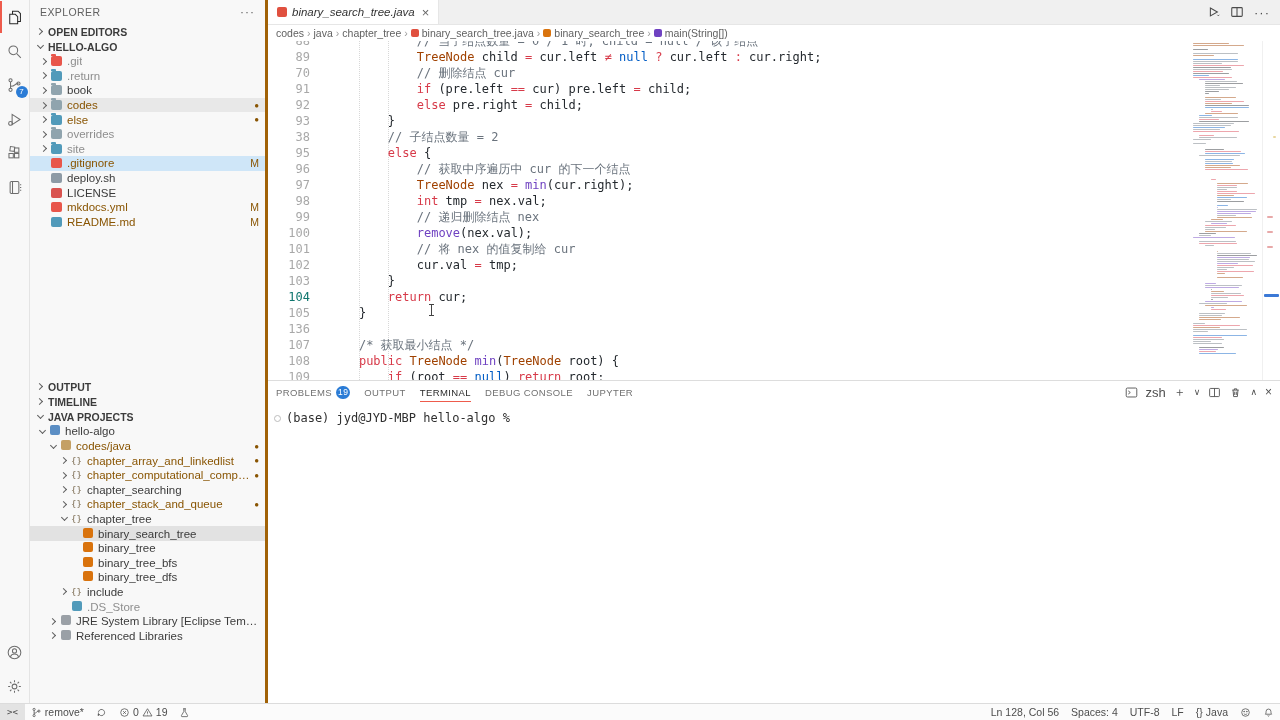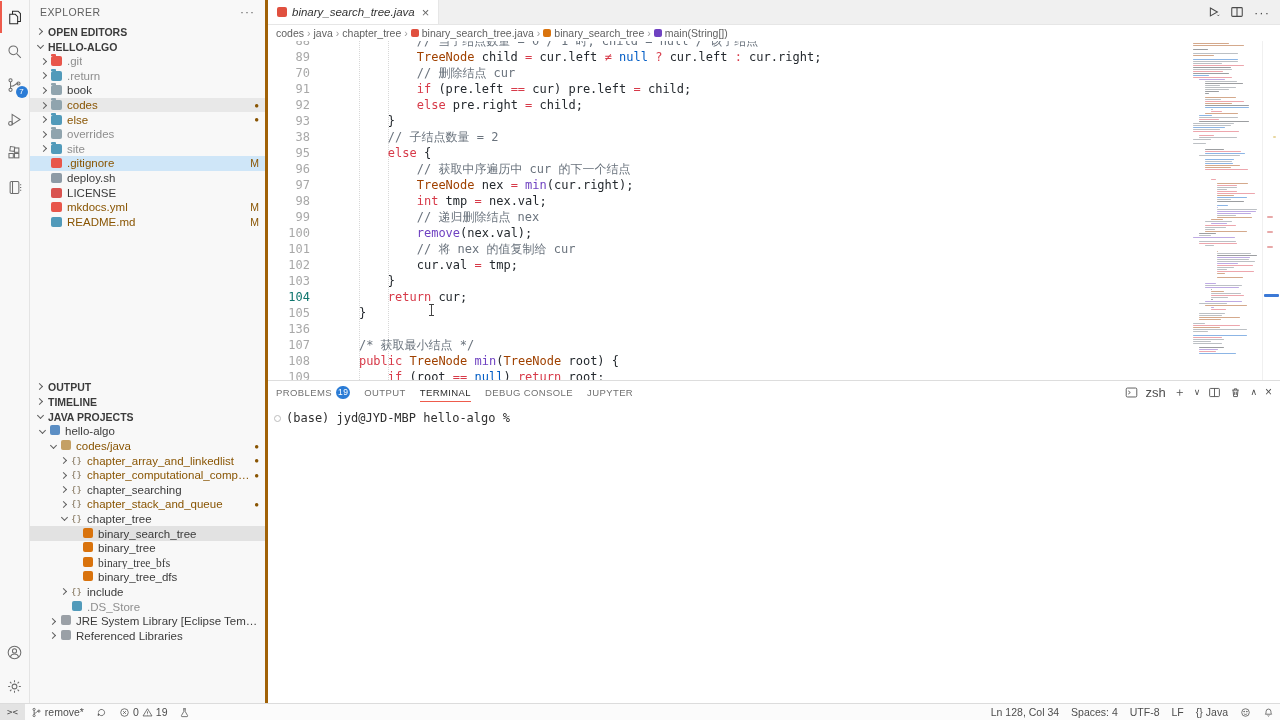--- a/index.html
+++ b/index.html
@@ -307,21 +307,21 @@
           <div class="tree-row selected2" style="padding-left: 39px;">
             <span class="chev none"></span>
             <span class="gicon"><span class="sq" style="background: rgb(217, 115, 13);"></span></span>
             <span class="tlabel normal">binary_search_tree</span>
           </div>
           <div class="tree-row" style="padding-left: 39px;">
             <span class="chev none"></span>
             <span class="gicon"><span class="sq" style="background: rgb(217, 115, 13);"></span></span>
             <span class="tlabel normal">binary_tree</span>
           </div>
-          <div class="tree-row" style="padding-left: 39px; font-family: Liberation Serif, serif;">
+          <div class="tree-row" style="padding-left: 39px;">
             <span class="chev none"></span>
             <span class="gicon"><span class="sq" style="background: rgb(217, 115, 13);"></span></span>
             <span class="tlabel normal">binary_tree_bfs</span>
           </div>
           <div class="tree-row" style="padding-left: 39px;">
             <span class="chev none"></span>
             <span class="gicon"><span class="sq" style="background: rgb(217, 115, 13);"></span></span>
             <span class="tlabel normal">binary_tree_dfs</span>
           </div>
           <div class="tree-row" style="padding-left: 28px;">
@@ -650,21 +650,21 @@
         </svg>
       <span>19</span>
     </div>
     <div class="sb-item">
       <svg viewBox="0 0 16 16">
           <path d="M6 2.5h4M7 2.5v4l-3.5 6a1 1 0 0 0 .9 1.5h7.2a1 1 0 0 0 .9-1.5L9 6.5v-4"></path>
         </svg>
     </div>
     <div class="sb-right">
       <div class="sb-item">
-          <span>Ln 128, Col 34</span>
+          <span>Ln 128, Col 56</span>
         </div>
       <div class="sb-item">
           <span>Spaces: 4</span>
         </div>
       <div class="sb-item">
           <span>UTF-8</span>
         </div>
       <div class="sb-item">
           <span>LF</span>
         </div>

